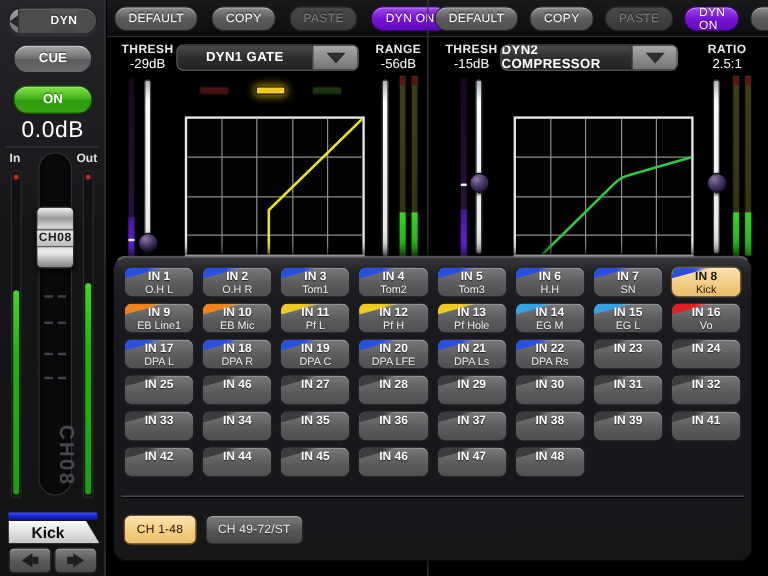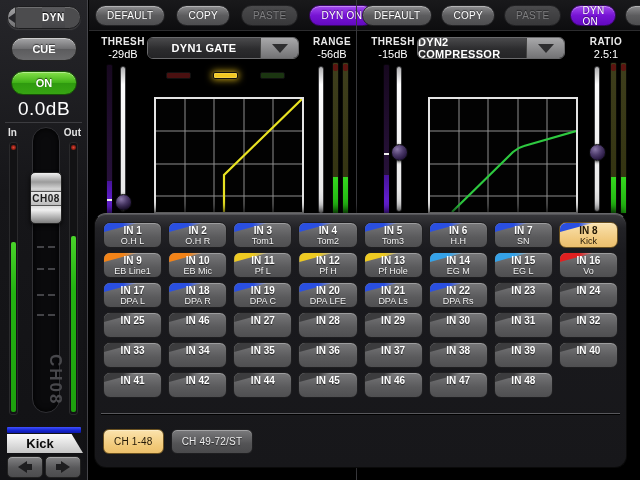--- a/index.html
+++ b/index.html
@@ -530,24 +530,20 @@
           <div class="ch-btn">
             <span class="wedge" style="background: linear-gradient(100deg, rgb(60, 60, 62) 55%, rgba(255, 255, 255, 0.25));"></span>
             <span class="cid">IN 38</span>
           </div>
           <div class="ch-btn">
             <span class="wedge" style="background: linear-gradient(100deg, rgb(60, 60, 62) 55%, rgba(255, 255, 255, 0.25));"></span>
             <span class="cid">IN 39</span>
           </div>
           <div class="ch-btn">
             <span class="wedge" style="background: linear-gradient(100deg, rgb(60, 60, 62) 55%, rgba(255, 255, 255, 0.25));"></span>
-            <span class="cid">IN 40</span>
-          </div>
-          <div class="ch-btn">
-            <span class="wedge" style="background: linear-gradient(100deg, rgb(60, 60, 62) 55%, rgba(255, 255, 255, 0.25));"></span>
             <span class="cid">IN 41</span>
           </div>
           <div class="ch-btn">
             <span class="wedge" style="background: linear-gradient(100deg, rgb(60, 60, 62) 55%, rgba(255, 255, 255, 0.25));"></span>
             <span class="cid">IN 42</span>
           </div>
           <div class="ch-btn">
             <span class="wedge" style="background: linear-gradient(100deg, rgb(60, 60, 62) 55%, rgba(255, 255, 255, 0.25));"></span>
             <span class="cid">IN 44</span>
           </div>

